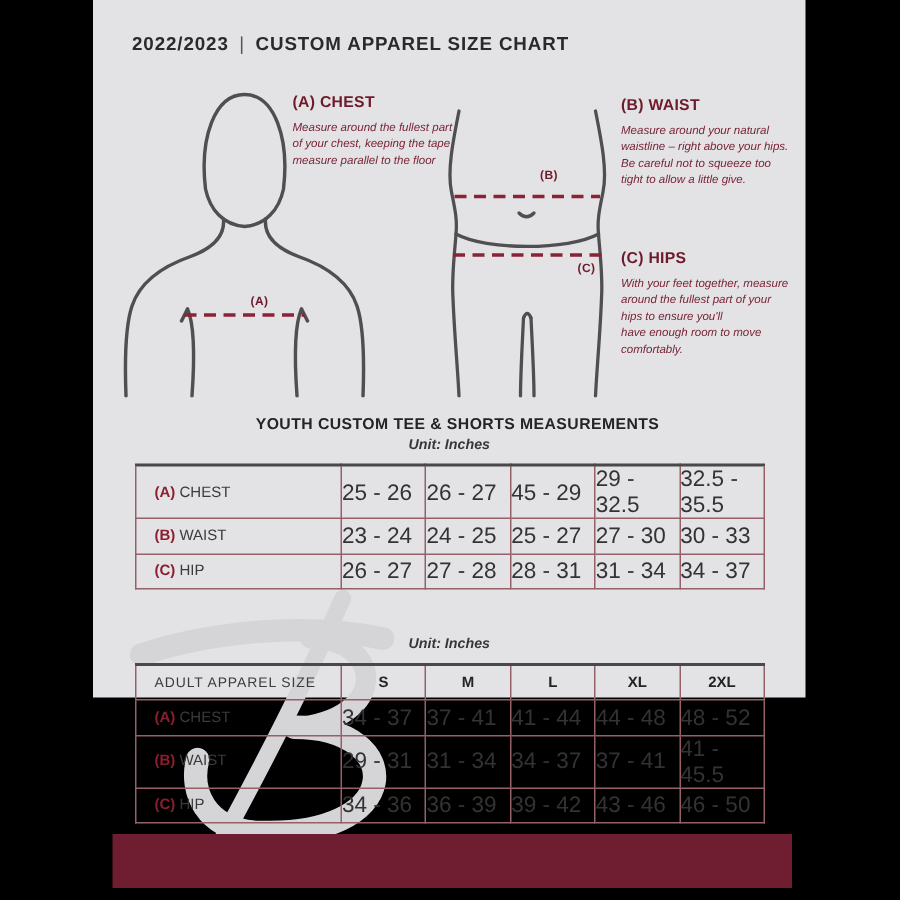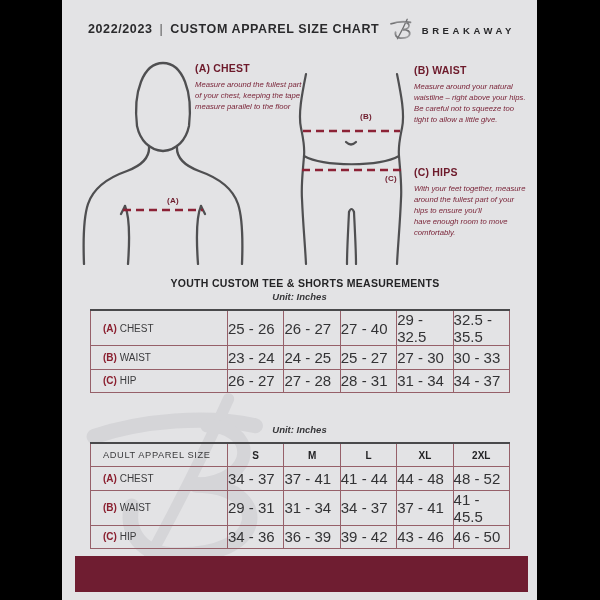--- a/index.html
+++ b/index.html
@@ -19,21 +19,21 @@
   }
   *{margin:0;padding:0;box-sizing:border-box;}
   html,body{width:600px;height:600px;}
   body{
     background:#000;
     font-family:"Liberation Sans", sans-serif;
     position:relative;
     overflow:hidden;
   }
   .doc{
-    position:absolute;left:62px;top:0;width:475px;height:600px;
+    position:absolute;left:62px;top:0;width:475px;height:465px;
     background:var(--bg);
   }
   .layer{position:absolute;inset:0;z-index:1;}
   
   .hdr{position:absolute;top:17px;left:0;right:0;height:30px;}
   .hdr-title{
     position:absolute;left:26px;top:5px;
     font-weight:bold;font-size:12.5px;letter-spacing:.6px;color:var(--ink);
     white-space:nowrap;
   }
@@ -123,38 +123,20 @@
 
   <svg class="watermark" viewBox="0 0 40 36">
     <use href="#bmark"></use>
   </svg>
 
   <div class="layer">
 
     <div class="hdr">
       <div class="hdr-title">
         <span>2022/2023</span><span class="divider">|</span><span>CUSTOM APPAREL SIZE CHART</span>
-      </div>
-      <div class="brand">
-        <svg class="brand-logo" viewBox="0 0 40 36">
-          <defs>
-            <linearGradient id="lg" x1="0" y1="0" x2="1" y2="1">
-              <stop offset="0" stop-color="#a9a9ab"></stop>
-              <stop offset=".5" stop-color="#6e6e70"></stop>
-              <stop offset="1" stop-color="#b6b6b8"></stop>
-            </linearGradient>
-          </defs>
-          <g fill="none" stroke="url(#lg)" stroke-linecap="round">
-            <path d="M3,10 C12,7 24,6 33,8" stroke-width="2.8"></path>
-            <path d="M28,3 C24,12 19,22 13,33" stroke-width="2.1"></path>
-            <path d="M24,8 C33,8 34,18 22,19" stroke-width="2.5"></path>
-            <path d="M22,19 C36,19 36,33 17,32 C11,31.5 9,27 10,23" stroke-width="2.9"></path>
-          </g>
-        </svg>
-        <span class="brand-name">BREAKAWAY</span>
       </div>
     </div>
 
     <svg class="figure fig-torso" viewBox="0 0 170 207">
       <g fill="none" stroke="currentColor" stroke-width="2.3" stroke-linecap="round">
         <path d="M62,68 C58,34 68,5 88,5 C108,5 118,34 114,68 C111,82 102,92 88,93 C74,92 65,82 62,68"></path>
         <path d="M74,88 C75,99 68,107 52,113 C32,120 18,131 13,146 C9,158 8,180 9,206"></path>
         <path d="M102,88 C101,99 108,107 124,113 C144,120 158,131 163,146 C167,158 168,180 167,206"></path>
         <path d="M50,148 C54,157 55,178 53,206"></path>
         <path d="M50,148 L46,156"></path>
@@ -204,21 +186,21 @@
           <col>
           <col>
           <col>
           <col>
         </colgroup>
       <tbody>
       <tr>
         <td class="label"><span class="pfx">(A)</span><span> CHEST</span></td>
         <td class="val">25 - 26</td>
         <td class="val">26 - 27</td>
-        <td class="val">27 - 40</td>
+        <td class="val">45 - 29</td>
         <td class="val">29 - 32.5</td>
         <td class="val">32.5 - 35.5</td>
       </tr>
       <tr>
         <td class="label"><span class="pfx">(B)</span><span> WAIST</span></td>
         <td class="val">23 - 24</td>
         <td class="val">24 - 25</td>
         <td class="val">25 - 27</td>
         <td class="val">27 - 30</td>
         <td class="val">30 - 33</td>

